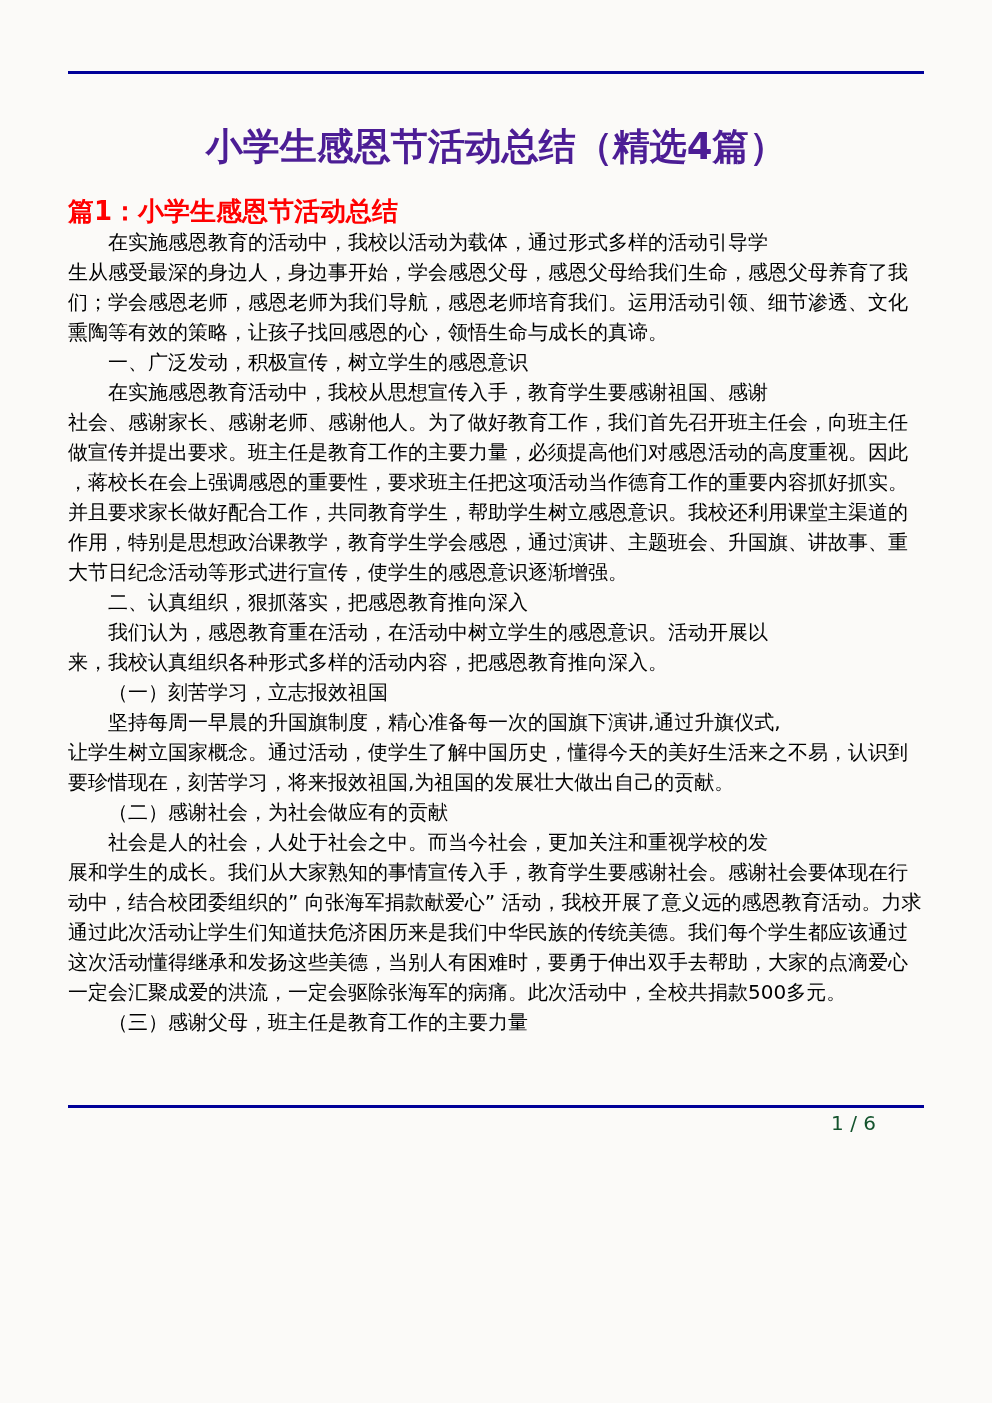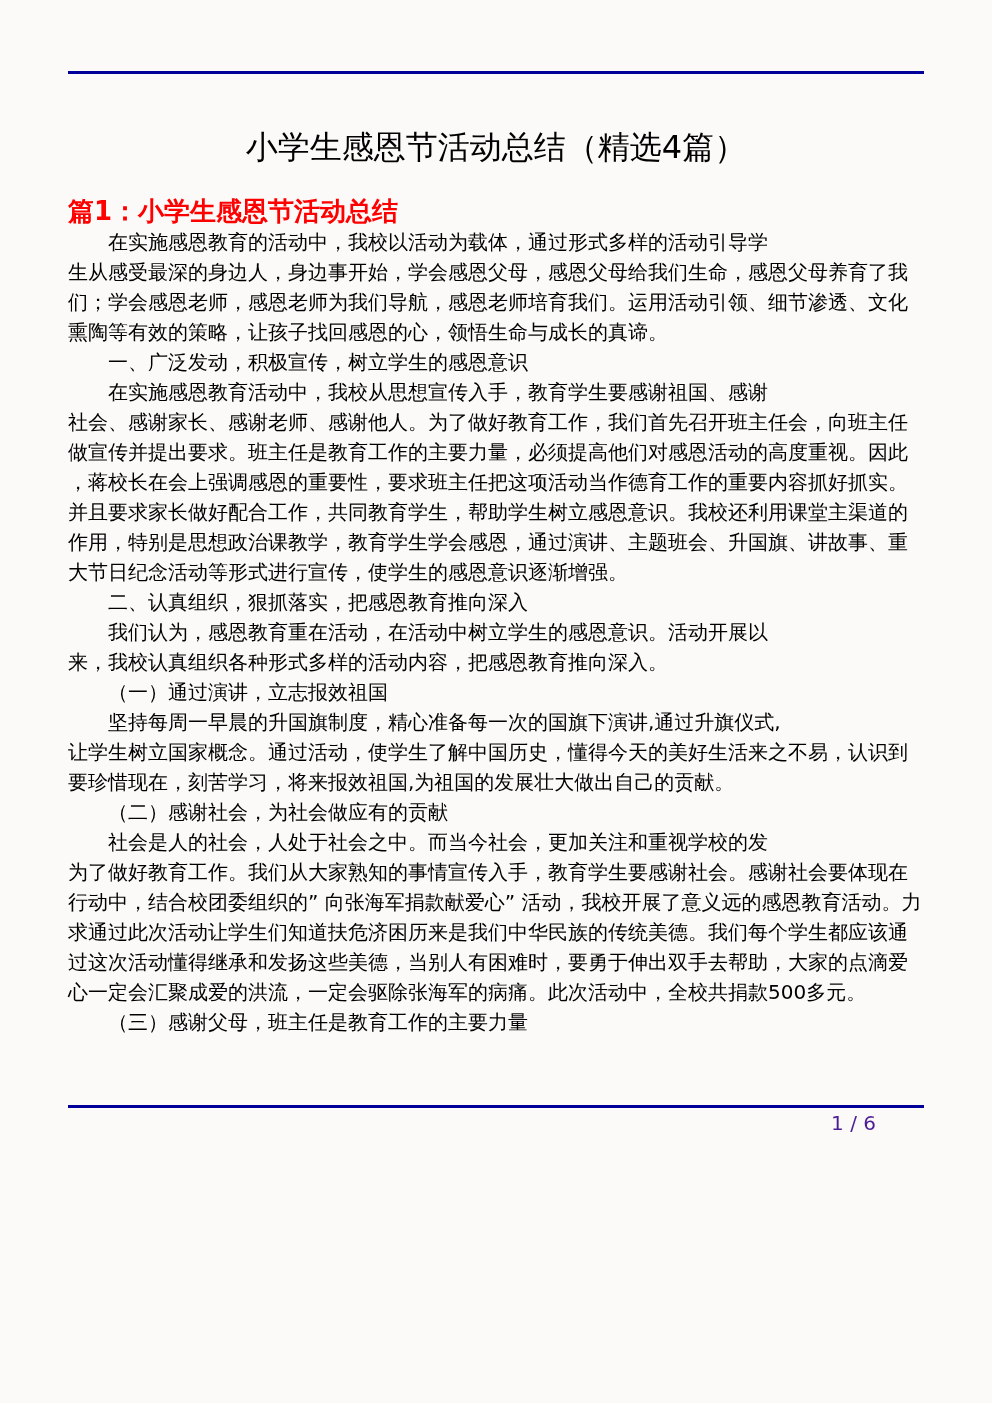--- a/index.html
+++ b/index.html
@@ -18,25 +18,25 @@
   }
   .rule {
     border: none;
     border-top: 3px solid #000099;
     height: 0;
   }
   .rule-top { margin-top: 71px; }
   .rule-bottom { margin-top: 68px; }
   .doc-title {
     margin-top: 54px;
-    font-size: 32px;
+    font-size: 37px;
     line-height: 38px;
-    font-weight: normal;
+    font-weight: bold;
     text-align: center;
-    color: #000000;
+    color: #4c1d95;
   }
   .red-heading {
     margin-top: 29px;
     font-size: 26px;
     line-height: 32px;
     font-weight: bold;
     color: #FF0000;
   }
   .para, .subheading {
     font-size: 20px;
@@ -44,21 +44,21 @@
     text-indent: 2em;
     white-space: pre-wrap;
     word-break: break-all;
     line-break: anywhere;
     color: #000000;
   }
   .page-number {
     margin-top: 3px;
     font-size: 20px;
     line-height: 24px;
-    color: #4c1d95;
+    color: #14532d;
     text-align: right;
     padding-right: 48px;
   }
 </style>
 </head>
 <body>
 
 <div class="page">
 
   <hr class="rule rule-top">
@@ -73,29 +73,29 @@
   <div class="subheading">一、广泛发动，积极宣传，树立学生的感恩意识</div>
 
   <div class="para">在实施感恩教育活动中，我校从思想宣传入手，教育学生要感谢祖国、感谢
 社会、感谢家长、感谢老师、感谢他人。为了做好教育工作，我们首先召开班主任会，向班主任做宣传并提出要求。班主任是教育工作的主要力量，必须提高他们对感恩活动的高度重视。因此，蒋校长在会上强调感恩的重要性，要求班主任把这项活动当作德育工作的重要内容抓好抓实。并且要求家长做好配合工作，共同教育学生，帮助学生树立感恩意识。我校还利用课堂主渠道的作用，特别是思想政治课教学，教育学生学会感恩，通过演讲、主题班会、升国旗、讲故事、重大节日纪念活动等形式进行宣传，使学生的感恩意识逐渐增强。</div>
 
   <div class="subheading">二、认真组织，狠抓落实，把感恩教育推向深入</div>
 
   <div class="para">我们认为，感恩教育重在活动，在活动中树立学生的感恩意识。活动开展以
 来，我校认真组织各种形式多样的活动内容，把感恩教育推向深入。</div>
 
-  <div class="subheading">（一）通过演讲，立志报效祖国</div>
+  <div class="subheading">（一）刻苦学习，立志报效祖国</div>
 
   <div class="para">坚持每周一早晨的升国旗制度，精心准备每一次的国旗下演讲,通过升旗仪式,
 让学生树立国家概念。通过活动，使学生了解中国历史，懂得今天的美好生活来之不易，认识到要珍惜现在，刻苦学习，将来报效祖国,为祖国的发展壮大做出自己的贡献。</div>
 
   <div class="subheading">（二）感谢社会，为社会做应有的贡献</div>
 
   <div class="para">社会是人的社会，人处于社会之中。而当今社会，更加关注和重视学校的发
-为了做好教育工作。我们从大家熟知的事情宣传入手，教育学生要感谢社会。感谢社会要体现在行动中，结合校团委组织的” 向张海军捐款献爱心” 活动，我校开展了意义远的感恩教育活动。力求通过此次活动让学生们知道扶危济困历来是我们中华民族的传统美德。我们每个学生都应该通过这次活动懂得继承和发扬这些美德，当别人有困难时，要勇于伸出双手去帮助，大家的点滴爱心一定会汇聚成爱的洪流，一定会驱除张海军的病痛。此次活动中，全校共捐款500多元。</div>
+展和学生的成长。我们从大家熟知的事情宣传入手，教育学生要感谢社会。感谢社会要体现在行动中，结合校团委组织的” 向张海军捐款献爱心” 活动，我校开展了意义远的感恩教育活动。力求通过此次活动让学生们知道扶危济困历来是我们中华民族的传统美德。我们每个学生都应该通过这次活动懂得继承和发扬这些美德，当别人有困难时，要勇于伸出双手去帮助，大家的点滴爱心一定会汇聚成爱的洪流，一定会驱除张海军的病痛。此次活动中，全校共捐款500多元。</div>
 
   <div class="subheading">（三）感谢父母，班主任是教育工作的主要力量</div>
 
 
   <hr class="rule rule-bottom">
 
   <div class="page-number">1 / 6</div>
 
 </div>
 

